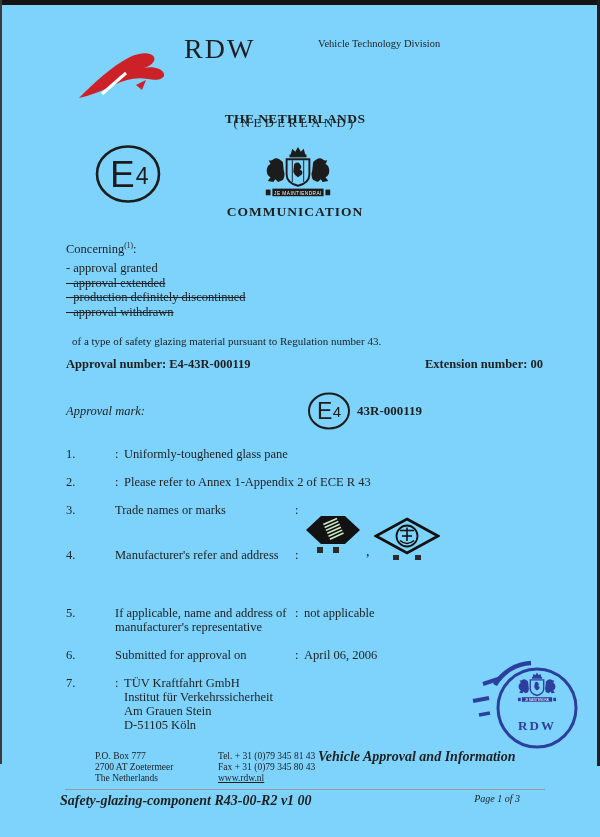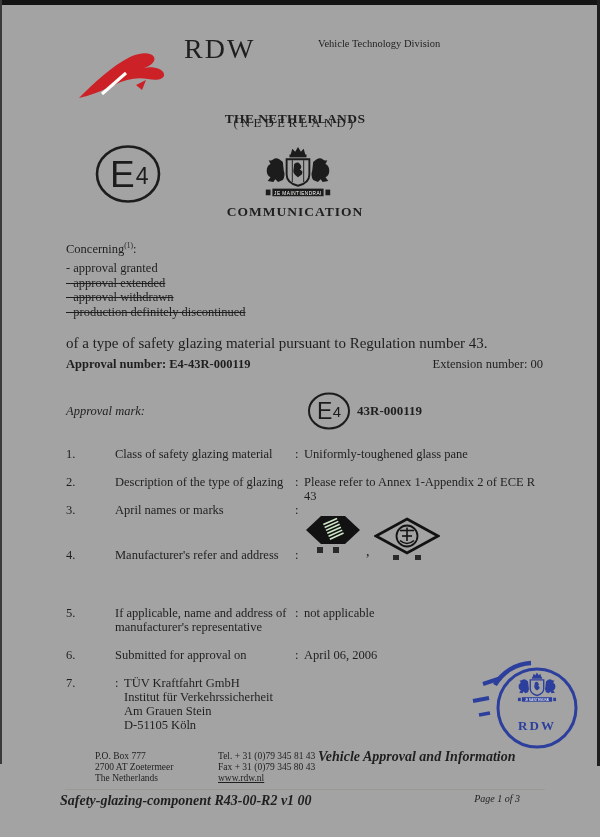--- a/index.html
+++ b/index.html
@@ -1,41 +1,41 @@
 <!DOCTYPE html>
 <html><head>
 <meta charset="utf-8">
 <style>
   html,body{margin:0;padding:0;background:#e8e8e8;}
   #page{
-    position:relative;width:600px;height:837px;background:#a3a3a3;
+    position:relative;width:600px;height:837px;background:#7dd3fc;
     font-family:"Liberation Serif","DejaVu Serif",serif;color:#1f1f1f;
     overflow:hidden;margin:0 auto;
   }
   .edge-top{position:absolute;top:0;left:0;width:600px;height:5px;background:#141414;}
   .edge-left{position:absolute;top:0;left:0;width:2px;height:764px;background:#3a3a3a;}
   .edge-right{position:absolute;top:0;right:0;width:3px;height:766px;background:#1e1e1e;}
 
   .abs{position:absolute;}
   .brand{left:184px;top:33px;font-size:28px;letter-spacing:2px;}
   .division{left:318px;top:38px;font-size:10.5px;}
 
   .center-col{left:140px;width:310px;text-align:center;}
   .country{top:111px;font-weight:bold;font-size:13.5px;letter-spacing:.4px;}
   .native{top:116px;font-size:12.5px;letter-spacing:3.5px;}
   .communication{top:204px;font-weight:bold;font-size:13.5px;letter-spacing:1px;}
 
   .concern-label{left:66px;top:241px;font-size:12.5px;}
   .concern-label sup{font-size:7.5px;}
   .concern-list{left:66px;top:261px;font-size:12.5px;line-height:14.5px;}
   .struck{text-decoration:line-through;text-decoration-thickness:1px;}
-  .subject{left:66px;top:335px;font-size:15px;text-align:center;}
+  .subject{left:72px;top:335px;font-size:11px;text-align:center;}
 
   .apr-num{left:66px;top:357px;font-size:12.5px;font-weight:bold;}
-  .ext-num{right:57px;top:357px;font-size:12.5px;font-weight:normal;}
+  .ext-num{right:57px;top:357px;font-size:12.5px;font-weight:bold;}
   .mark-label{left:66px;top:404px;font-size:12.5px;font-style:italic;}
   .mark-num{left:357px;top:403px;font-size:13px;font-weight:bold;}
 
   .row{position:absolute;left:66px;width:482px;display:flex;font-size:12.5px;line-height:14px;}
   .row .no{width:49px;flex:none;}
   .row .lbl{width:180px;flex:none;white-space:pre-line;}
   .row .col{width:9px;flex:none;}
   .row .val{flex:1;white-space:pre-line;}
 
   .marks-wrap{display:flex;align-items:flex-start;gap:6px;margin-top:-4px;}
@@ -91,52 +91,50 @@
       <tspan>E</tspan><tspan font-size="23" dy="-3" dx="1">4</tspan>
     </text>
   </svg>
 
   <div class="abs concern-label">
     <span>Concerning</span><sup>(1)</sup><span>:</span>
   </div>
   <div class="abs concern-list">
     <div>- approval granted</div>
     <div class="struck">- approval extended</div>
+    <div class="struck">- production definitely discontinued</div>
     <div class="struck">- approval withdrawn</div>
-    <div class="struck">- production definitely discontinued</div>
   </div>
   <div class="abs subject">of a type of safety glazing material pursuant to Regulation number 43.</div>
 
   <div class="abs apr-num">Approval number: E4-43R-000119</div>
   <div class="abs ext-num">Extension number: 00</div>
 
   <div class="abs mark-label">Approval mark:</div>
   <svg class="abs" style="left:307px;top:392px;" width="44" height="38" viewBox="0 0 44 38">
     <ellipse cx="22" cy="19" rx="20" ry="17.5" fill="none" stroke="#1c1c1c" stroke-width="2"></ellipse>
     <text x="10" y="27" font-family="Liberation Sans, sans-serif" font-size="23" fill="#1c1c1c">
       <tspan>E</tspan><tspan font-size="15" dy="-2" dx="0.5">4</tspan>
     </text>
   </svg>
   <div class="abs mark-num">43R-000119</div>
 
   <div class="row" style="top:447px;">
     <span class="no">1.</span>
-    <span class="lbl">Class of safety glazing material</span>
     <span class="col">:</span>
     <span class="val">Uniformly-toughened glass pane</span>
   </div>
   <div class="row" style="top:475px;">
     <span class="no">2.</span>
-    <span class="lbl">Description of the type of glazing</span>
     <span class="col">:</span>
     <span class="val">Please refer to Annex 1-Appendix 2 of ECE R 43</span>
   </div>
   <div class="row" style="top:503px;">
     <span class="no">3.</span>
-    <span class="lbl">April names or marks</span>
+    <span class="lbl">Trade names or marks</span>
     <span class="col">:</span>
     <span class="val">
       <span class="marks-wrap">
         <svg width="58" height="42" viewBox="0 0 58 42">
           <path d="M2 17 L17 3 L41 3 L56 17 L41 31 L17 31 Z" fill="#121212"></path>
           <g transform="rotate(-24 29 16)" stroke="#cfe9c8" stroke-width="1.6">
             <line x1="22" y1="8" x2="37" y2="8"></line>
               <line x1="22" y1="11.2" x2="37" y2="11.2"></line>
             <line x1="22" y1="14.4" x2="37" y2="14.4"></line>
               <line x1="22" y1="17.6" x2="37" y2="17.6"></line>

